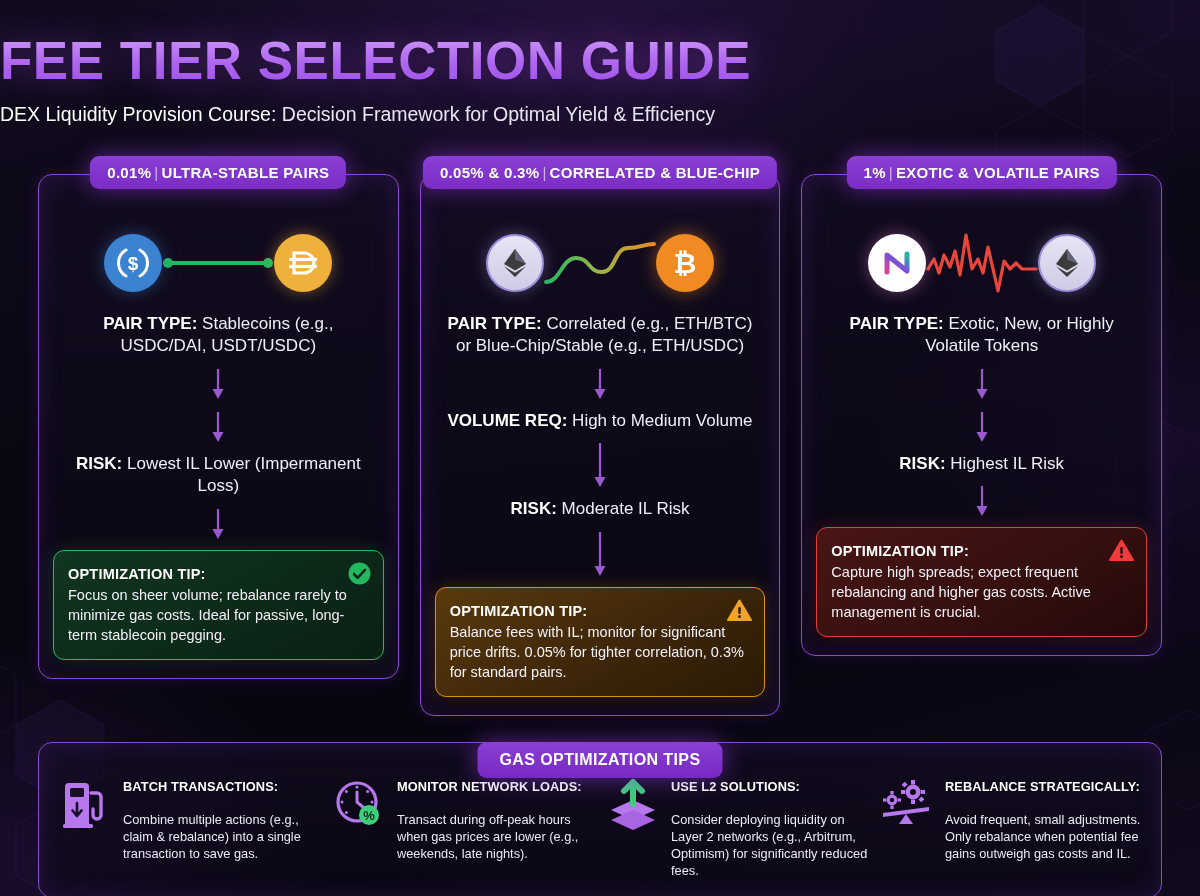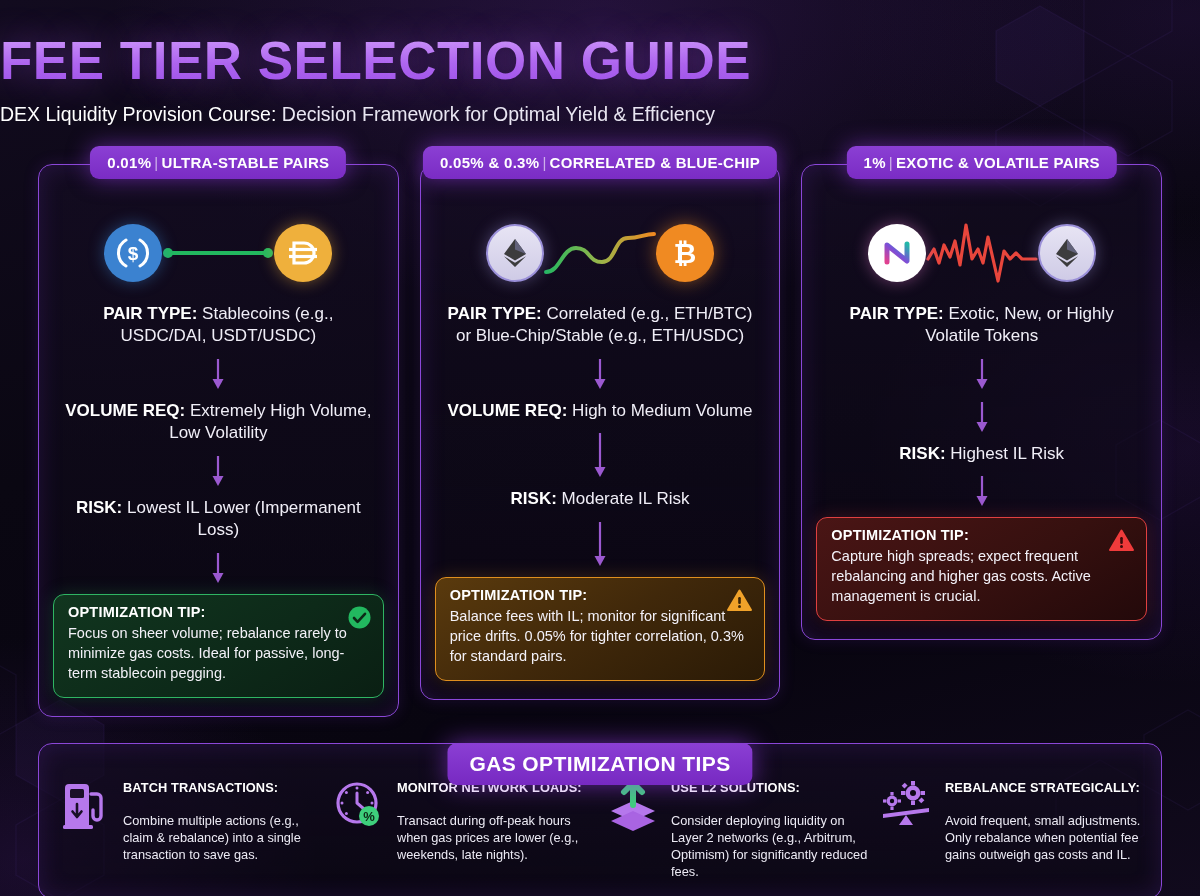--- a/index.html
+++ b/index.html
@@ -27,21 +27,21 @@
   .title{
     font-size:53px;font-weight:bold;letter-spacing:.5px;
     background:linear-gradient(180deg,#d9a9ff 0%,#b06af0 55%,#9b4fe8 100%);
     -webkit-background-clip:text;background-clip:text;color:transparent;
     text-shadow:0 0 34px rgba(170,85,240,.45);
   }
   .subtitle{font-size:19.5px;margin-top:12px;color:#e9e6f2;}
   .subtitle b{font-weight:normal;color:#fff;}
 
   
-  .columns{position:relative;display:flex;gap:21px;padding:0 38px;margin-top:20px;}
+  .columns{position:relative;display:flex;gap:21px;padding:0 38px;margin-top:30px;}
   .col{flex:1;position:relative;}
   .col-badge{
     position:absolute;top:0;left:50%;transform:translateX(-50%);
     background:linear-gradient(180deg,#8b3fd4,#7a2cc4);
     border-radius:9px;padding:8px 17px;white-space:nowrap;z-index:3;
     font-size:15px;font-weight:bold;letter-spacing:.3px;
     box-shadow:0 0 22px rgba(150,60,230,.55);
   }
   .col-badge .sep{opacity:.6;font-weight:normal;padding:0 3px;}
   .col-card{
@@ -64,39 +64,39 @@
   .connector{flex:none;}
 
   
   .flow{width:100%;text-align:center;}
   .flow-line{font-size:17px;line-height:1.32;color:#f0eef7;padding:0 6px;}
   .flow-line b{font-weight:bold;color:#fff;}
   .arrow{display:block;margin:9px auto;}
 
   
   .tip{
-    width:100%;margin-top:auto;border-radius:11px;padding:9px 14px 14px;
+    width:100%;margin-top:auto;border-radius:11px;padding:15px 14px 14px;
     position:relative;text-align:left;border:1.6px solid;
   }
   .tip.green{border-color:#2fb563;background:linear-gradient(150deg,#11361f 0%,#0d2a19 55%,#0a1f13 100%);
              box-shadow:0 0 18px rgba(47,181,99,.22);}
   .tip.amber{border-color:#e08f1e;background:linear-gradient(150deg,#5a3a0d 0%,#40280a 50%,#2a1a06 100%);
              box-shadow:0 0 18px rgba(224,143,30,.22);}
   .tip.red{border-color:#e04040;background:linear-gradient(150deg,#4a1515 0%,#36100f 55%,#23090a 100%);
            box-shadow:0 0 18px rgba(224,64,64,.22);}
   .tip-title{font-size:14.5px;font-weight:bold;letter-spacing:.2px;margin-bottom:3px;}
   .tip-body{font-size:14.5px;line-height:1.38;color:#f3f1f8;}
   .tip-icon{position:absolute;top:11px;right:12px;}
 
   
   .gas{position:relative;margin:26px 38px 0;}
   .gas-badge{
     position:absolute;top:0;left:50%;transform:translateX(-50%);z-index:3;
     background:linear-gradient(180deg,#8b3fd4,#7729c2);border-radius:9px;
-    padding:9px 22px;font-size:21px;font-weight:bold;letter-spacing:.4px;white-space:nowrap;
+    padding:9px 22px;font-size:16px;font-weight:bold;letter-spacing:.4px;white-space:nowrap;
     box-shadow:0 0 24px rgba(150,60,230,.6);
   }
   .gas-card{
     border:1.6px solid #8b47d8;border-radius:14px;margin-top:19px;
     padding:33px 16px 18px;display:flex;gap:6px;
     background:linear-gradient(180deg,rgba(20,12,34,.7),rgba(10,7,18,.5));
     box-shadow:0 0 24px rgba(130,55,215,.18) inset;
   }
   .gas-item{flex:1;display:flex;gap:10px;align-items:flex-start;padding:0 2px;}
   .gas-ico{flex:none;width:56px;height:56px;display:flex;align-items:center;justify-content:center;}
@@ -166,23 +166,20 @@
         </div>
       </div>
       <div class="flow">
         <div class="flow-line">
           <b>PAIR TYPE:</b><span> Stablecoins (e.g., USDC/DAI, USDT/USDC)</span>
         </div>
         <svg class="arrow" width="16" height="34">
           <line x1="8" y1="2" x2="8" y2="25" stroke="#9b59d0" stroke-width="2.2"></line>
           <polygon points="8,32 2.5,22 13.5,22" fill="#9b59d0"></polygon>
         </svg>
-        <div class="flow-line">
-          <b>VOLUME REQ:</b><span> Extremely High Volume, Low Volatility</span>
-        </div>
         <svg class="arrow" width="16" height="34">
           <line x1="8" y1="2" x2="8" y2="25" stroke="#9b59d0" stroke-width="2.2"></line>
           <polygon points="8,32 2.5,22 13.5,22" fill="#9b59d0"></polygon>
         </svg>
         <div class="flow-line">
           <b>RISK:</b><span> Lowest IL Lower (Impermanent Loss)</span>
         </div>
         <svg class="arrow" width="16" height="34">
           <line x1="8" y1="2" x2="8" y2="25" stroke="#9b59d0" stroke-width="2.2"></line>
           <polygon points="8,32 2.5,22 13.5,22" fill="#9b59d0"></polygon>

